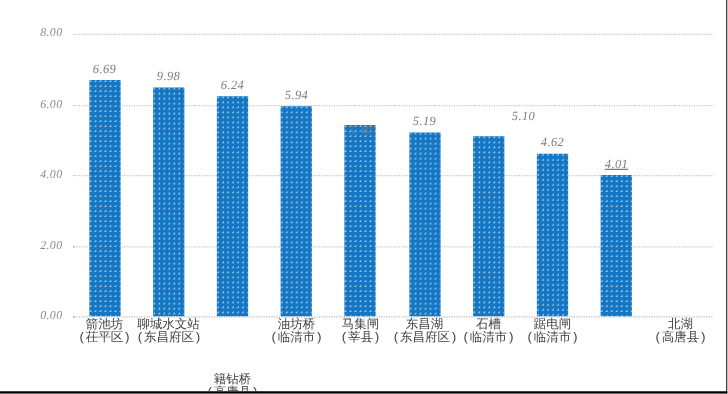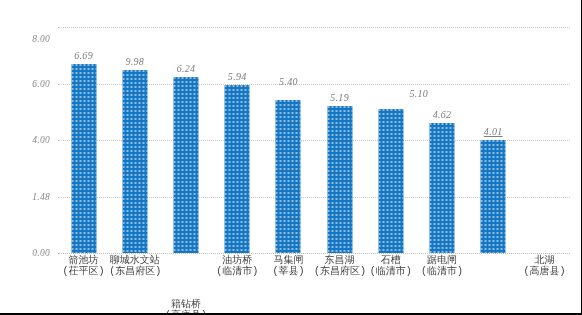--- a/index.html
+++ b/index.html
@@ -119,45 +119,45 @@
   <div id="plot-area">
     <div id="gridlines">
         <div class="gridline baseline" style="top: 226px;"></div>
         <div class="gridline" style="top: 169.5px;"></div>
         <div class="gridline" style="top: 113px;"></div>
         <div class="gridline" style="top: 56.5px;"></div>
         <div class="gridline" style="top: 0px;"></div>
       </div>
     <div id="yaxis">
         <div class="ytick" style="top: 226px;">0.00</div>
-        <div class="ytick" style="top: 169.5px;">1.48</div>
+        <div class="ytick" style="top: 169.5px;">2.00</div>
         <div class="ytick" style="top: 113px; text-align: right;">4.00</div>
         <div class="ytick" style="top: 56.5px;">6.00</div>
-        <div class="ytick" style="top: 12px;">8.00</div>
+        <div class="ytick" style="top: 0px;">8.00</div>
       </div>
     <div id="bars">
         <div class="bar-slot" style="left: 0px; width: 51.2px;">
           <div class="bar" title="箭池坊 6.69" style="height: 188.993px;"></div>
           <div class="bar-value" style="bottom: 191.993px;">6.69</div>
         </div>
         <div class="bar-slot" style="left: 51.2px; width: 51.2px;">
           <div class="bar" title="聊城水文站 6.47" style="height: 182.778px;"></div>
           <div class="bar-value" style="bottom: 185.778px;">9.98</div>
         </div>
         <div class="bar-slot" style="left: 102.4px; width: 51.2px;">
           <div class="bar" title="籍钻桥 6.24" style="height: 176.28px;"></div>
           <div class="bar-value" style="bottom: 179.28px;">6.24</div>
         </div>
         <div class="bar-slot" style="left: 153.6px; width: 51.2px;">
           <div class="bar" title="油坊桥 5.94" style="height: 167.805px;"></div>
           <div class="bar-value" style="bottom: 170.805px;">5.94</div>
         </div>
         <div class="bar-slot" style="left: 204.8px; width: 51.2px;">
           <div class="bar" title="马集闸 5.40" style="height: 152.55px;"></div>
-          <div class="bar-value" style="bottom: 166px;">5.40</div>
+          <div class="bar-value" style="bottom: 143px;">5.40</div>
         </div>
         <div class="bar-slot" style="left: 256px; width: 51.2px;">
           <div class="bar" title="东昌湖 5.19" style="height: 146.618px;"></div>
           <div class="bar-value" style="bottom: 149.618px;">5.19</div>
         </div>
         <div class="bar-slot" style="left: 307.2px; width: 51.2px;">
           <div class="bar" title="石槽 5.10" style="height: 144.075px;"></div>
           <div class="bar-value" style="bottom: 154px; margin-left: 28px;">5.10</div>
         </div>
         <div class="bar-slot" style="left: 358.4px; width: 51.2px;">

